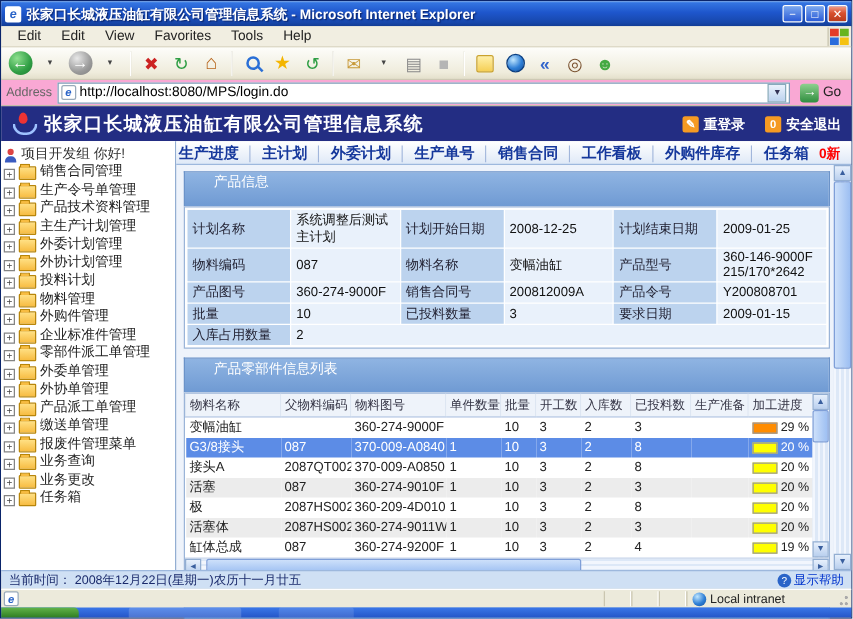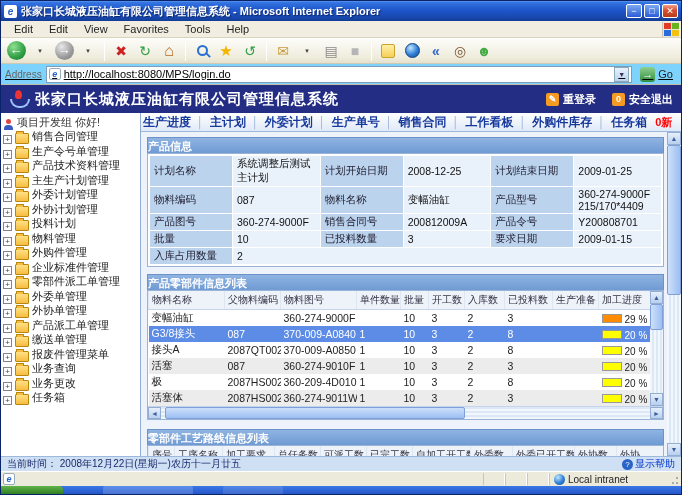--- a/index.html
+++ b/index.html
@@ -46,22 +46,22 @@
   .g-flash{color:#3366cc;font-weight:bold;} .g-res{color:#7a5230;} .g-msn{color:#44aa44;}
   .dd { font-size:7px; color:#444; width:10px; text-align:center;}
   .magnifier { width:11px; height:11px; border:2px solid #2a6fd6; border-radius:50%; position:relative; }
   .magnifier::after { content:""; position:absolute; width:6px; height:2px; background:#2a6fd6;
     transform:rotate(45deg); right:-5px; bottom:-2px; }
   .noteicon { width:14px; height:14px; background:linear-gradient(180deg,#fff0a8,#f5cf55); border:1px solid #caa22c; border-radius:2px;}
   .globeicon { width:15px; height:15px; border-radius:50%; background:radial-gradient(circle at 35% 30%,#bfe6ff,#2f7fd6 55%,#134f9a);
     border:1px solid #0d3f80;}
 
   
-  .addressbar { height:21px; flex:0 0 21px; display:flex; align-items:center; background:#7dd3fc;
-    border-bottom:1px solid #c3bea8; padding:0 4px; gap:4px;text-decoration:underline; }
+  .addressbar { height:21px; flex:0 0 21px; display:flex; align-items:center; background:#f9a8d4;
+    border-bottom:1px solid #c3bea8; padding:0 4px; gap:4px; }
   .addr-label { color:#666; font-size:10px; }
   .addr-box { flex:1; height:17px; background:#fff; border:1px solid #7f9db9; display:flex; align-items:center; padding:0 2px; }
   .addr-doc { width:12px; height:12px; background:#fff; border:1px solid #9ab; color:#2a64c8; font-weight:bold;
     font-style:italic; font-size:9px; line-height:10px; text-align:center; margin-right:3px; border-radius:2px;}
   .addr-url { flex:1; font-size:11px; color:#000; }
   .addr-dd { width:15px; height:15px; background:linear-gradient(#eaf2fc,#bcd2ee); border:1px solid #8ab;
     font-size:7px; text-align:center; line-height:14px; color:#335;}
   .go-btn { display:flex; align-items:center; gap:3px; padding:0 4px; }
   .go-circ { width:15px; height:15px; border-radius:3px; background:linear-gradient(#8fd08f,#2f8e3f); color:#fff;
     text-align:center; line-height:14px; font-size:11px; }
@@ -98,22 +98,22 @@
   .rightcol { flex:1; display:flex; flex-direction:column; min-width:0; }
   .navband { height:19px; flex:0 0 19px; background:linear-gradient(#ffffff,#dfe9f7); border-bottom:1px solid #9db8dd;
     display:flex; align-items:center; padding-left:0; white-space:nowrap; overflow:hidden;}
   .nav-link { color:#16389c; font-weight:bold; font-size:12px; padding:0 2px; }
   .nav-sep { color:#9ab0d8; padding:0 4px; font-size:11px; }
   .badge-new { color:#f00; font-weight:bold; font-size:11px; margin-left:6px; }
 
   .contentwrap { flex:1; display:flex; min-height:0; }
   .contentarea { flex:1; padding:5px 3px 0 6px; min-width:0; }
 
-  .sect-hdr { height:16px; background:linear-gradient(180deg,#8fb4e2,#6f9ad3); color:#fff; font-weight:bold;
-    font-size:11px; line-height:16px; padding-left:0; border:1px solid #6b93c9; border-bottom:none; }
+  .sect-hdr { height:28px; background:linear-gradient(180deg,#8fb4e2,#6f9ad3); color:#fff; font-weight:normal;
+    font-size:11px; line-height:16px; padding-left:23px; border:1px solid #6b93c9; border-bottom:none; }
 
   
   .info-panel { border:1px solid #9ab4d8; background:#fff; padding:1px; margin-bottom:7px; }
   .info-table { width:100%; border-collapse:separate; border-spacing:1px; table-layout:fixed; }
   .info-table td { font-size:10.5px; padding:1px 4px; vertical-align:middle; }
   td.ilabel { background:#bcd3ee; color:#223; width:82px; }
   td.ivalue { background:#e9f1fb; color:#111; }
 
   
   .grid-panel { border:1px solid #9ab4d8; background:#fff; }
@@ -419,21 +419,21 @@
                     <td class="ivalue">2008-12-25</td>
                     <td class="ilabel">计划结束日期</td>
                     <td class="ivalue">2009-01-25</td>
                   </tr>
                   <tr>
                     <td class="ilabel">物料编码</td>
                     <td class="ivalue">087</td>
                     <td class="ilabel">物料名称</td>
                     <td class="ivalue">变幅油缸</td>
                     <td class="ilabel">产品型号</td>
-                    <td class="ivalue">360-274-9000F 215/170*4409</td>
+                    <td class="ivalue">360-146-9000F 215/170*2642</td>
                   </tr>
                   <tr>
                     <td class="ilabel">产品图号</td>
                     <td class="ivalue">360-274-9000F</td>
                     <td class="ilabel">销售合同号</td>
                     <td class="ivalue">200812009A</td>
                     <td class="ilabel">产品令号</td>
                     <td class="ivalue">Y200808701</td>
                   </tr>
                   <tr>
@@ -548,20 +548,32 @@
                         <td>活塞体</td>
                         <td>2087HS002</td>
                         <td>360-274-9011W</td>
                         <td>1</td>
                         <td>10</td>
                         <td>3</td>
                         <td>2</td>
                         <td>3</td>
                         <td></td>
                         <td><span class="pbar" style="background: rgb(255, 255, 0);"></span><span class="ptxt">20 %</span></td>
+                      </tr>
+                      <tr>
+                        <td>缸体总成</td>
+                        <td>087</td>
+                        <td>360-274-9200F</td>
+                        <td>1</td>
+                        <td>10</td>
+                        <td>3</td>
+                        <td>2</td>
+                        <td>4</td>
+                        <td></td>
+                        <td><span class="pbar" style="background: rgb(255, 255, 0);"></span><span class="ptxt">19 %</span></td>
                       </tr>
                     </tbody>
                 </table>
               </div>
               <div class="vscroll">
                 <div class="sbtn">▲</div>
                 <div class="vthumb" style="height:26px"></div>
                 <div style="flex:1"></div>
                 <div class="sbtn">▼</div>
               </div>

